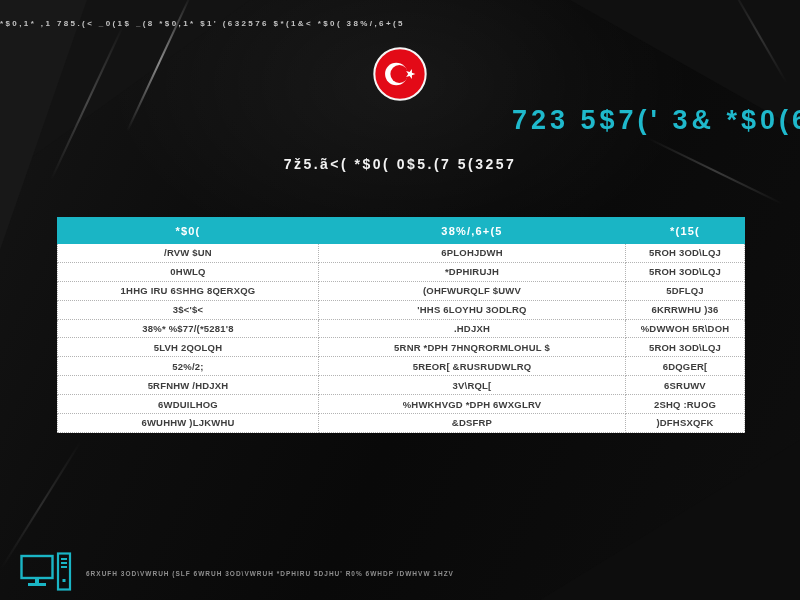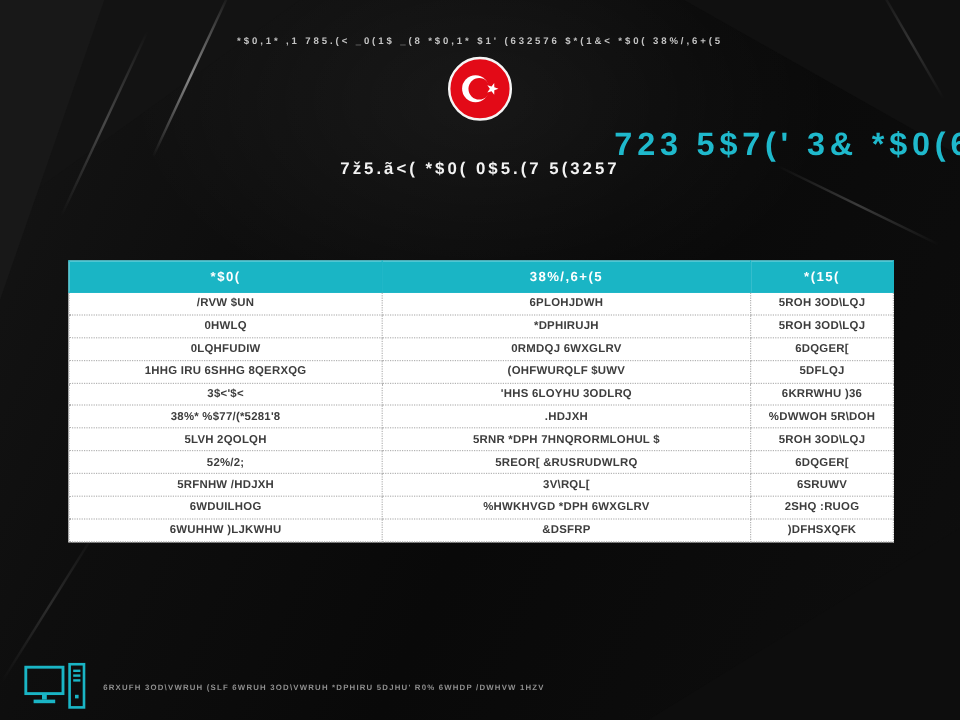--- a/index.html
+++ b/index.html
@@ -18,26 +18,26 @@
   .f2{left:0;top:0;width:150px;height:250px;background:#181818;clip-path:polygon(0 0,58% 0,0 100%);}
   .f3{right:0;top:0;width:230px;height:130px;background:#101010;clip-path:polygon(100% 0,0 0,100% 100%);}
   .f4{right:0;bottom:0;width:260px;height:160px;background:#0d0d0d;clip-path:polygon(100% 100%,0 100%,100% 0);}
   .diag{position:absolute;width:2px;background:linear-gradient(to bottom,rgba(255,255,255,0),rgba(255,255,255,0.5),rgba(255,255,255,0));}
   .d1{left:158px;top:-12px;height:150px;transform:rotate(25deg);}
   .d2{left:86px;top:18px;height:170px;transform:rotate(25deg);opacity:.45;}
   .d3{left:714px;top:96px;height:150px;transform:rotate(-64deg);opacity:.4;}
   .d4{left:40px;top:430px;height:150px;transform:rotate(32deg);opacity:.25;}
   .d5{left:758px;top:-20px;height:110px;transform:rotate(-30deg);opacity:.3;}
   
-  .tagline{position:absolute;top:30px;left:0;width:100%;text-align:center;
+  .tagline{position:absolute;top:19px;left:0;width:100%;text-align:left;
     color:#c4c4c4;font-size:8px;font-weight:bold;letter-spacing:2.4px;white-space:nowrap;}
   .flag{position:absolute;left:372px;top:46px;width:56px;height:56px;}
   .title{position:absolute;top:105px;left:11px;width:100%;text-align:right;
     color:#1fb9cc;font-size:27px;font-weight:bold;letter-spacing:4px;white-space:nowrap;}
-  .subtitle{position:absolute;top:132px;left:0;width:100%;text-align:center;
+  .subtitle{position:absolute;top:156px;left:0;width:100%;text-align:center;
     color:#f2f2f2;font-size:14px;font-weight:bold;letter-spacing:2.5px;white-space:nowrap;}
   
   .table-wrap{position:absolute;left:57px;top:217px;width:687px;}
   table{border-collapse:collapse;table-layout:fixed;width:687px;background:#ffffff;}
   col.c1{width:261px;} col.c2{width:307px;} col.c3{width:119px;}
   th{background:#1ab5c5;color:#ffffff;font-size:11px;font-weight:bold;letter-spacing:1.2px;
      height:23px;text-align:center;border:1px solid #1ab5c5;}
   th + th{border-left:1px solid rgba(255,255,255,0.5);}
   td{height:17.9px;background:#ffffff;border:1px dotted #b3b3b3;
      color:#3d3d3d;font-size:9.5px;font-weight:bold;letter-spacing:0.2px;
@@ -95,25 +95,20 @@
           <td>/RVW $UN</td>
           <td>6PLOHJDWH</td>
           <td>5ROH 3OD\LQJ</td>
         </tr>
         <tr>
           <td>0HWLQ</td>
           <td>*DPHIRUJH</td>
           <td>5ROH 3OD\LQJ</td>
         </tr>
         <tr>
-          <td>0LQHFUDIW</td>
-          <td>0RMDQJ 6WXGLRV</td>
-          <td>6DQGER[</td>
-        </tr>
-        <tr>
           <td>1HHG IRU 6SHHG 8QERXQG</td>
           <td>(OHFWURQLF $UWV</td>
           <td>5DFLQJ</td>
         </tr>
         <tr>
           <td>3$&lt;'$&lt;</td>
           <td>'HHS 6LOYHU 3ODLRQ</td>
           <td>6KRRWHU )36</td>
         </tr>
         <tr>

